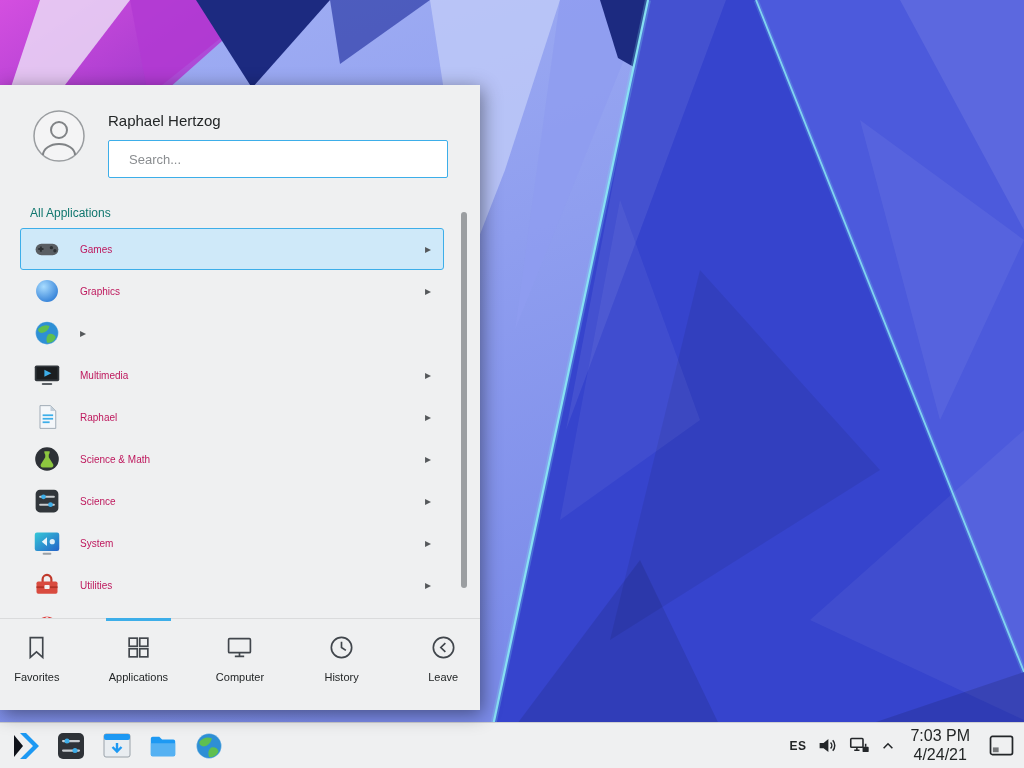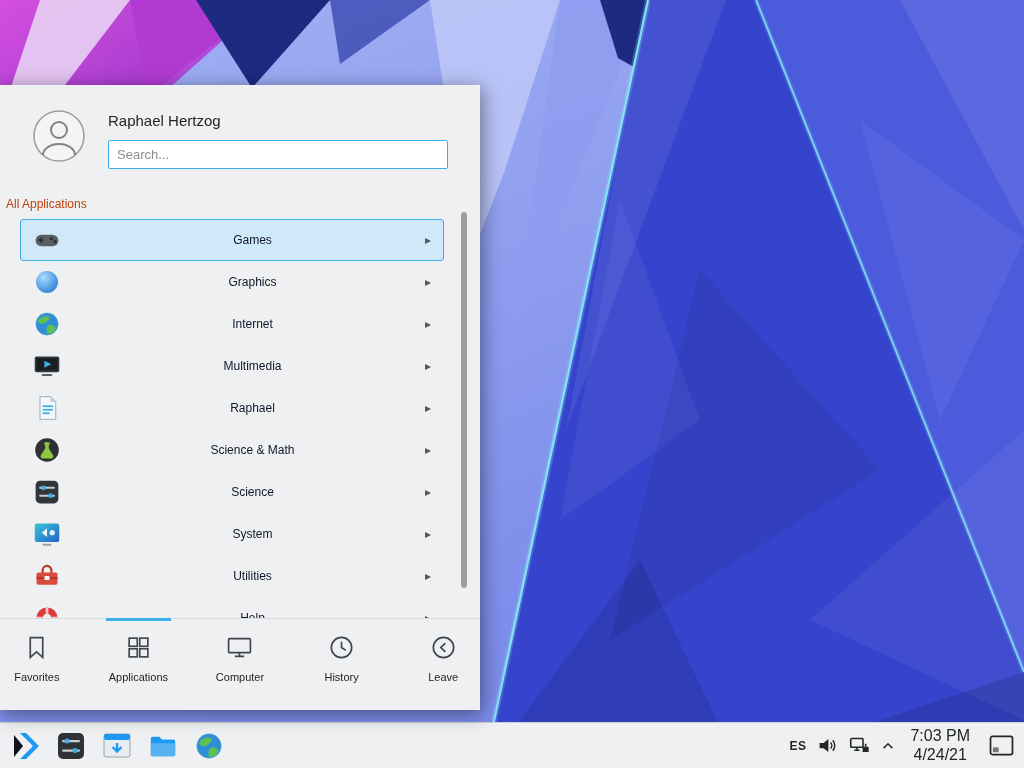--- a/index.html
+++ b/index.html
@@ -12,35 +12,35 @@
   .menu {
     position:absolute; left:0; top:85px; width:480px; height:625px;
     background:#eff0f1; box-shadow:2px 4px 18px rgba(0,0,0,.45);
     display:flex; flex-direction:column; z-index:5;
   }
   .menu-header { display:flex; align-items:flex-start; padding:25px 32px 10px 33px; gap:23px; }
   .avatar { width:52px; height:52px; flex:0 0 52px; }
   .header-right { flex:1; min-width:0; }
   .user-name { font-size:15px; margin:2px 0 11px; color:#232627; }
   .search-input {
-    width:100%; height:29px; border:1px solid #3daee9; border-radius:2px;
-    background:#ffffff; padding:0 8px; font-size:13px; color:#7f1d1d;
+    width:100%; height:38px; border:1px solid #3daee9; border-radius:2px;
+    background:#ffffff; padding:0 20px; font-size:13px; color:#7f1d1d;
     font-family:"Liberation Sans","DejaVu Sans",sans-serif; outline:none;
   }
   .search-input::placeholder { color:#8a8d90; }
-  .section-label { padding:18px 20px 8px 6px; font-size:12px; color:#c2410c; }
+  .section-label { padding:18px 20px 8px 30px; font-size:12px; color:#0f766e; }
   .category-list { position:relative; margin:0 36px 0 20px; flex:1; overflow:hidden; }
   .category-row {
     height:42px; display:flex; align-items:center; padding:0 10px 0 12px;
     border:1px solid transparent; border-radius:3px; cursor:default;
   }
   .category-row.selected { background:#cfe9f9; border-color:#3daee9; }
   .cat-icon { width:28px; height:28px; flex:0 0 28px; margin-right:19px; }
   .cat-icon svg { width:100%; height:100%; display:block; }
-  .cat-label { flex:1; font-size:12px; color:#0f172a;text-align:center; }
+  .cat-label { flex:1; font-size:10px; color:#be185d; }
   .cat-arrow { font-size:12px; color:#55585b; padding-right:2px; }
   .scrollbar {
     position:absolute; right:13px; top:127px; width:6px; height:376px;
     background:#9b9ea1; border-radius:3px; z-index:6;
   }
 
   .tab-bar { height:92px; display:flex; border-top:1px solid #dadbdc;gap:28px; }
   .tab {
     flex:1; position:relative; display:flex; flex-direction:column;
     align-items:center; padding-top:15px; gap:10px; cursor:default;
@@ -173,21 +173,20 @@
 
       <div class="category-row">
         <span class="cat-icon">
           <svg viewBox="0 0 32 32">
             <circle cx="16" cy="16" r="13" fill="#2e8fd5"></circle>
             <path d="M6 11 q6 -6 13 -3 q-2 7 -9 8 q-5 -1 -4 -5z" fill="#5fbf50"></path>
             <path d="M18 17 q6 -1 8 4 q-3 7 -10 6 q-2 -6 2 -10z" fill="#5fbf50"></path>
             <circle cx="16" cy="16" r="13" fill="none" stroke="rgba(255,255,255,.3)" stroke-width="1"></circle>
           </svg>
         </span>
-        <span class="cat-label">Internet</span>
         <span class="cat-arrow">▸</span>
       </div>
 
       <div class="category-row">
         <span class="cat-icon">
           <svg viewBox="0 0 32 32">
             <rect x="2" y="5" width="28" height="18" rx="2" fill="#31363b"></rect>
             <rect x="4" y="7" width="24" height="14" fill="#1b1e20"></rect>
             <polygon points="13,10 21,14 13,18" fill="#3daee9"></polygon>
             <rect x="10" y="25" width="12" height="2.5" rx="1.2" fill="#5a5f64"></rect>

